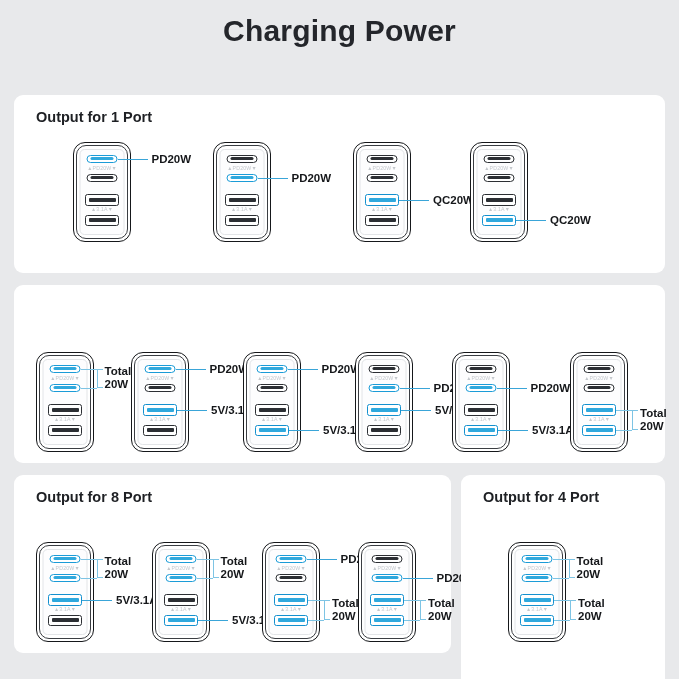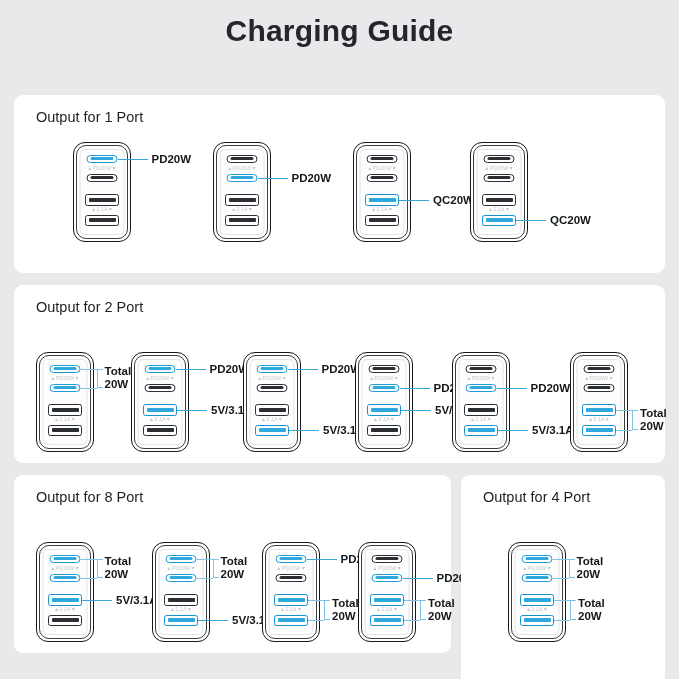--- a/index.html
+++ b/index.html
@@ -20,21 +20,21 @@
   .hdr h2{
     margin:6px 0 0 0;font-size:17px;font-weight:normal;color:#3b3d42;
     line-height:1.1;
   }
 
   
   .panel{
     position:absolute;background:#fff;border-radius:9px;
   }
   .panel-title{
-    position:absolute;font-size:14.5px;font-weight:normal;color:#1e2024;
+    position:absolute;font-size:14.5px;font-weight:bold;color:#1e2024;
     white-space:nowrap;
   }
 
   
   .charger{position:absolute;}
   .body-out{
     position:absolute;left:0;top:0;width:100%;height:100%;
     border:1.4px solid #15171a;border-radius:12px;background:#fff;
     box-sizing:border-box;
   }
@@ -93,21 +93,21 @@
   .brk .v{width:1.2px;top:0;bottom:0;left:0;}
   .brk .t{height:1.2px;left:0;right:0;top:0;}
   .brk .b{height:1.2px;left:0;right:0;bottom:0;}
 </style>
 </head>
 <body>
 
 <div id="stage">
 
   <div class="hdr">
-    <h1>Charging Guide</h1>
+    <h1>Charging Power</h1>
   </div>
 
   <div id="panels">
       <div class="panel" style="left: 14px; top: 95px; width: 651px; height: 178px;">
         <div class="panel-title" style="left: 22px; top: 14px;">Output for 1 Port</div>
         <div class="charger" style="left: 59px; top: 47px; width: 58px; height: 100px;">
           <div class="body-out"></div>
           <div class="body-in"></div>
           <div class="face" style="left: 50%; top: 7px; width: 45px; height: 86px;"></div>
           <div class="port pc on" style="top: 12.5px; width: 31px; height: 8.5px;">
@@ -185,21 +185,20 @@
           <div class="port pa on" style="top: 72.5px; width: 34px; height: 11.5px;">
             <span class="slot"></span>
           </div>
           <div class="silk" style="top: 22.5px;">▲PD20W▼</div>
           <div class="silk" style="top: 63.8px;">▲3.1A▼</div>
         </div>
         <div class="lead" style="left: 502px; top: 125.25px; width: 30px;"></div>
         <div class="clabel" style="left: 536px; top: 119.25px;">QC20W</div>
       </div>
       <div class="panel" style="left: 14px; top: 285px; width: 651px; height: 178px;">
-        <div class="panel-title" style="left: 22px; top: 14px;">Output for 2 Port</div>
         <div class="charger" style="left: 22px; top: 67px; width: 58px; height: 100px;">
           <div class="body-out"></div>
           <div class="body-in"></div>
           <div class="face" style="left: 50%; top: 7px; width: 45px; height: 86px;"></div>
           <div class="port pc on" style="top: 12.5px; width: 31px; height: 8.5px;">
             <span class="slot"></span>
           </div>
           <div class="port pc on" style="top: 31.5px; width: 31px; height: 8.5px;">
             <span class="slot"></span>
           </div>

